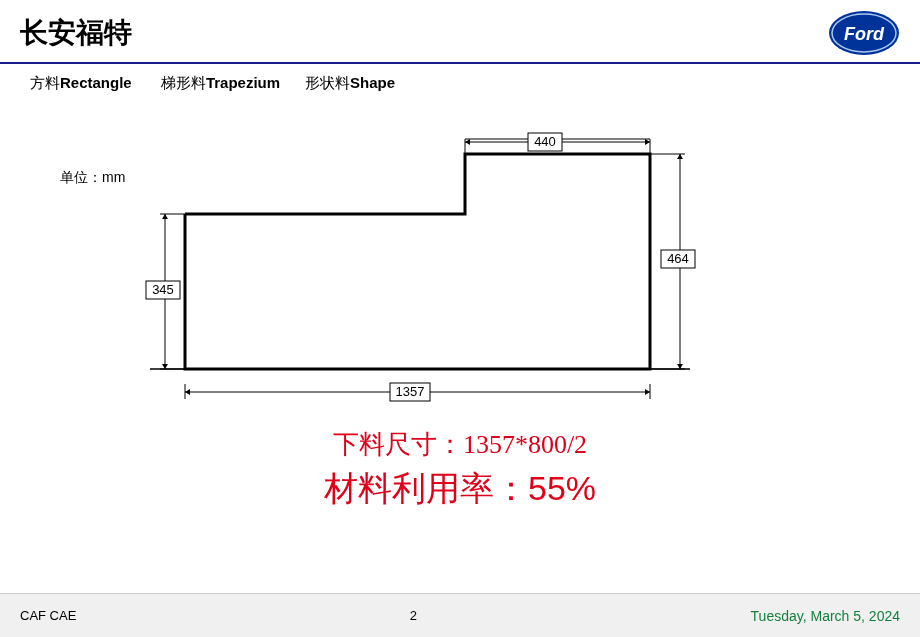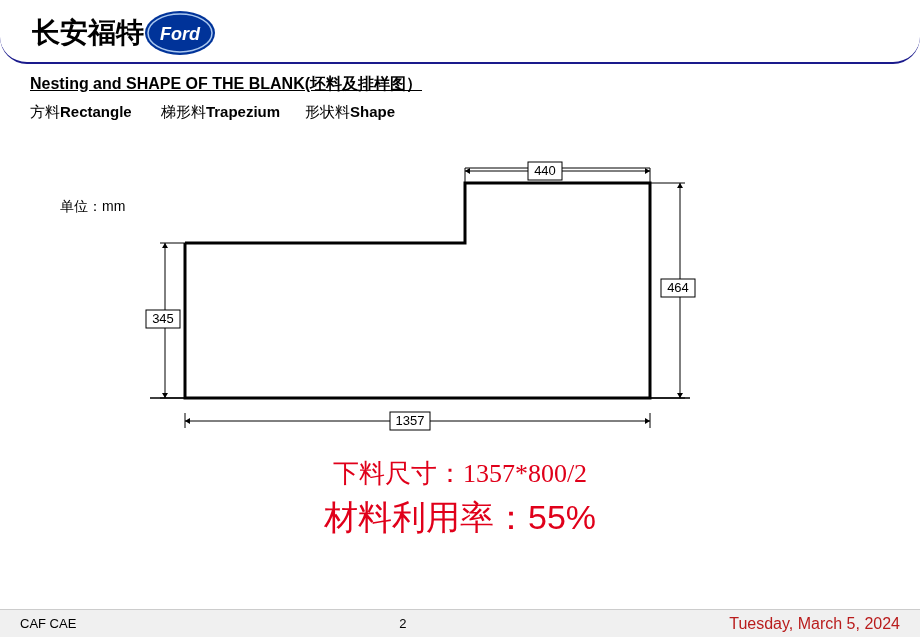--- a/index.html
+++ b/index.html
@@ -10,24 +10,23 @@
       background: #fff;
       font-family: 'Arial', sans-serif;
       position: relative;
       overflow: hidden;
     }
 
     
     .header {
       display: flex;
       align-items: center;
-      justify-content: flex-start;
-      padding: 10px 20px 6px 32px;
+      justify-content: space-between;
+      padding: 10px 20px 6px 20px;
       border-bottom: 2px solid #1a1a8c;
-      border-radius: 27px;
     }
 
     .header-title {
       font-size: 28px;
       font-weight: bold;
       color: #000;
       font-family: 'SimHei', 'Microsoft YaHei', Arial, sans-serif;
     }
 
     .ford-logo {
@@ -110,57 +109,56 @@
       position: absolute;
       bottom: 0;
       left: 0;
       right: 0;
       border-top: 1px solid #ccc;
       background: #f0f0f0;
       display: flex;
       align-items: center;
       justify-content: space-between;
       padding: 4px 20px;
-      height: 28px;
+      height: 44px;
     }
 
     .footer-left {
       font-size: 13px;
       font-family: Arial, sans-serif;
       color: #000;
     }
 
     .footer-center {
       font-size: 13px;
       font-family: Arial, sans-serif;
       color: #000;
     }
 
     .footer-right {
-      font-size: 16px;
-      font-family: Arial, sans-serif;
-      color: #b91c1c;
+      font-size: 14px;
+      font-family: Arial, sans-serif;
+      color: #15803d;
     }
   </style>
 </head>
 <body>
 
 <div class="header">
   <span class="header-title">长安福特</span>
 
   <svg class="ford-logo" viewBox="0 0 72 46" xmlns="http://www.w3.org/2000/svg">
     <ellipse cx="36" cy="23" rx="35" ry="22" fill="#003399"></ellipse>
     <ellipse cx="36" cy="23" rx="32" ry="19" fill="#003399" stroke="#aac8f0" stroke-width="1.5"></ellipse>
 
     <text x="36" y="30" text-anchor="middle" fill="white" font-size="18" font-family="Arial" font-style="italic" font-weight="bold">Ford</text>
   </svg>
 </div>
 
 <div class="content">
-  <div class="section-title">Nesting and SHAPE OF THE BLANK(坯料及排样图）</div>
 
   <div class="material-types">
     <span class="cn">方料</span><strong>Rectangle</strong>
     &nbsp;&nbsp;&nbsp;&nbsp;&nbsp;
     <span class="cn">梯形料</span><strong>Trapezium</strong>
     &nbsp;&nbsp;&nbsp;&nbsp;
     <span class="cn">形状料</span><strong>Shape</strong>
   </div>
 
   <div class="diagram-container">

